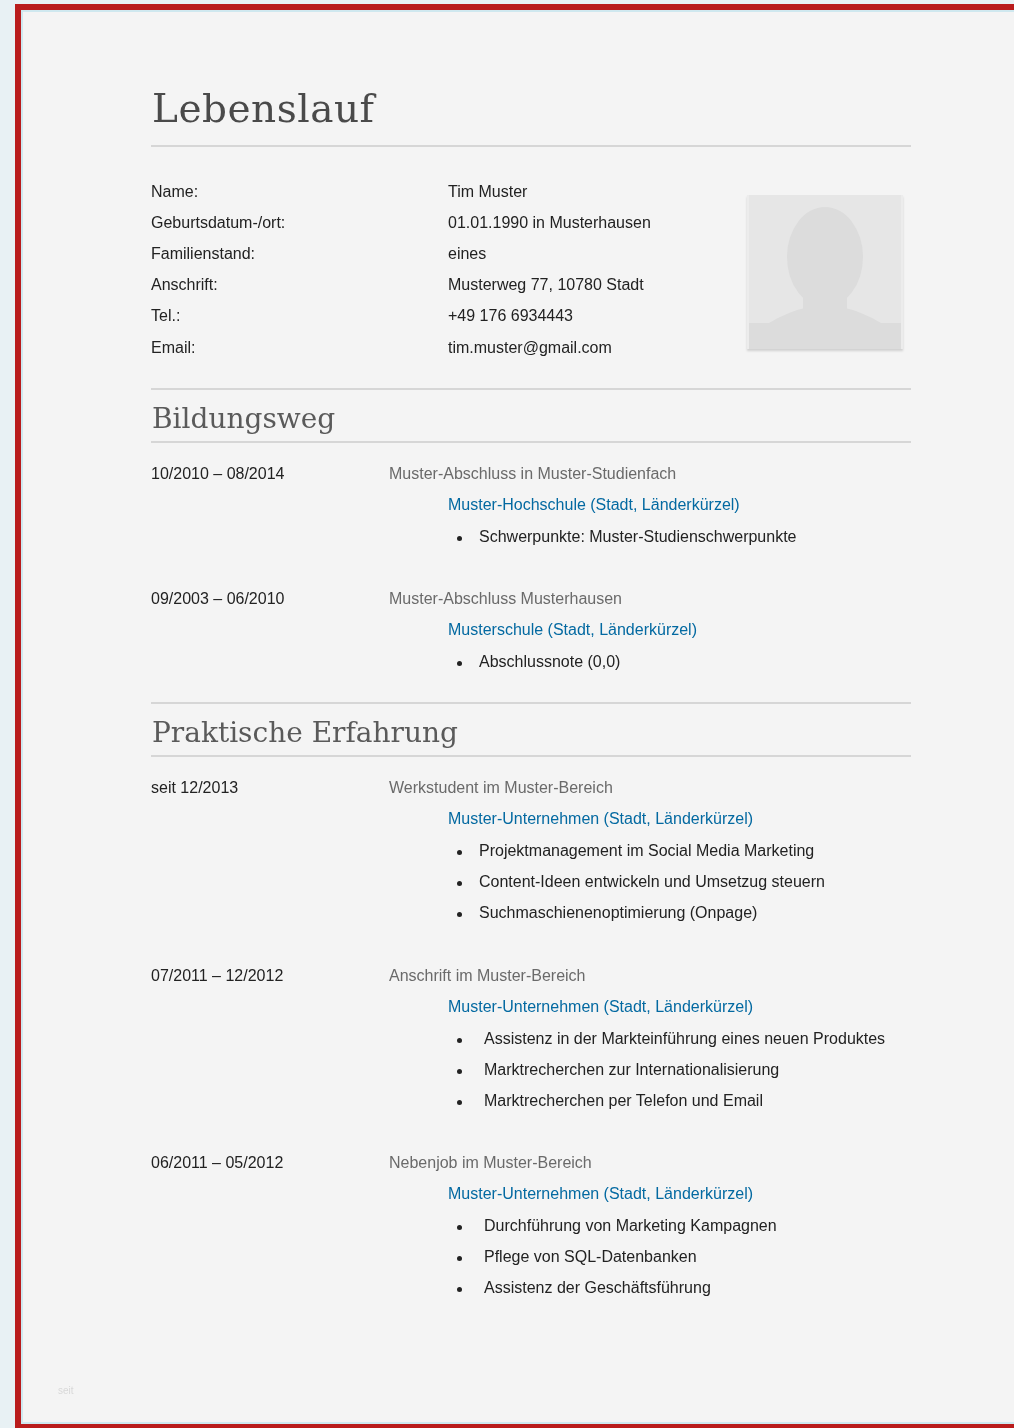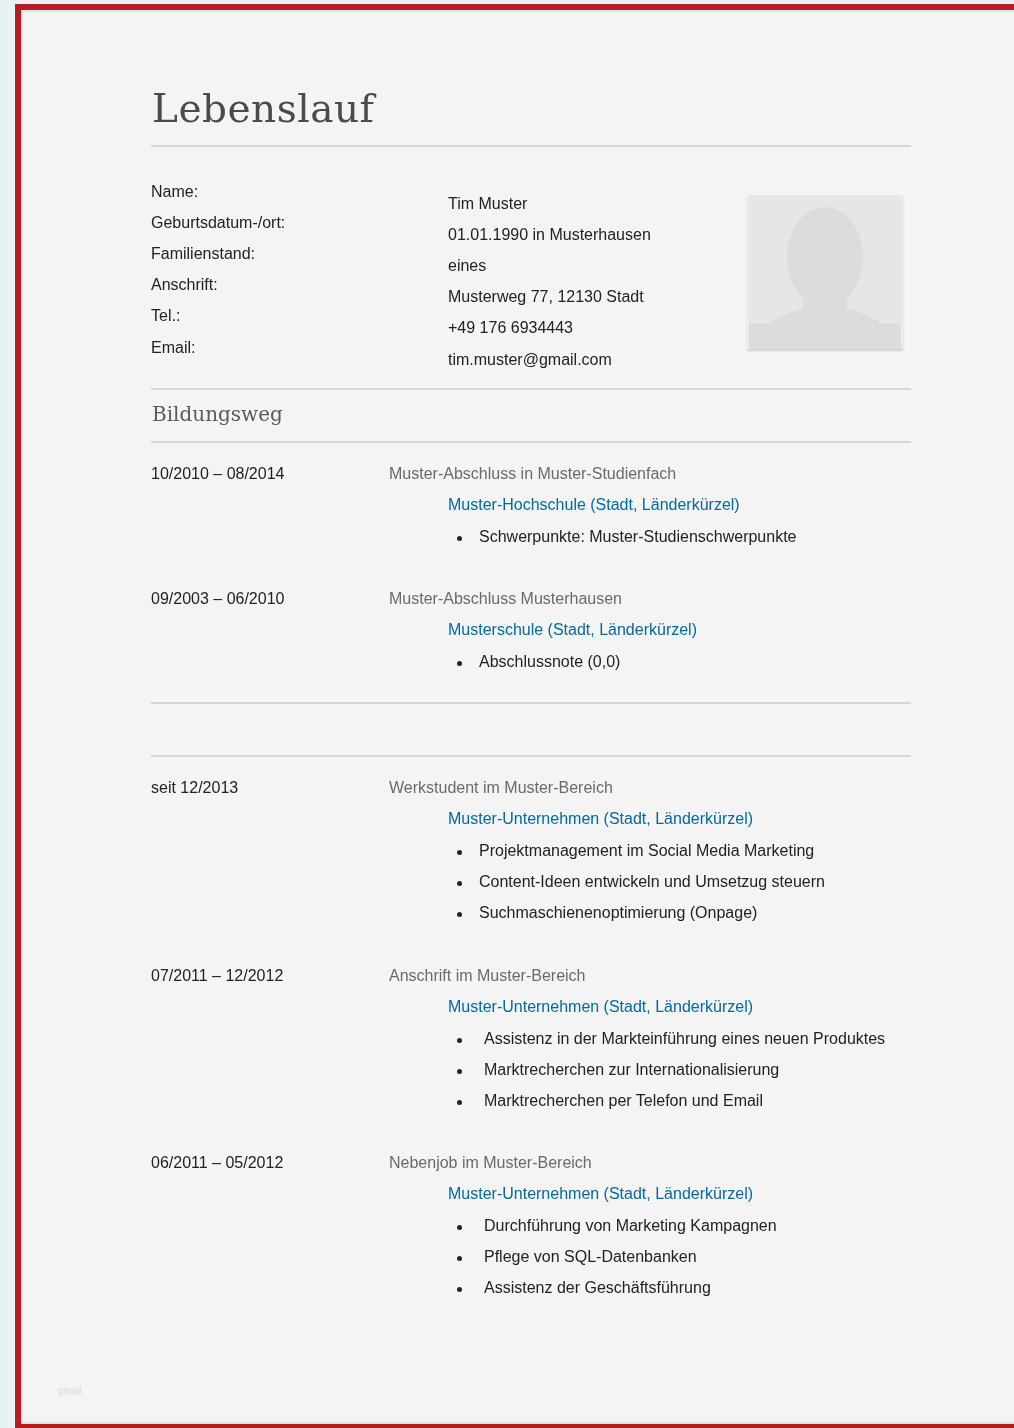--- a/index.html
+++ b/index.html
@@ -25,32 +25,32 @@
     font-family: "DejaVu Serif", "Liberation Serif", serif;
     font-size: 39px; color: #4a4a4a; letter-spacing: 0.5px;
   }
   .rule {
     position: absolute; left: 130px; width: 760px; height: 2px; background: #d6d6d6;
   }
   .pi-label, .pi-value {
     position: absolute; font-size: 16px; color: #222;
   }
   .pi-label { left: 130px; }
-  .pi-value { left: 427px; margin-top: 12px; }
+  .pi-value { left: 427px; }
   .photo {
     position: absolute; left: 726px; top: 185px; width: 152px; height: 154px;
     background: #e4e4e4;
     border-left: 2px solid #ececec; border-right: 2px solid #ececec;
     box-shadow: 0 2px 2px #d0d0d0;
     overflow: hidden;
   }
   .section-title {
     position: absolute; left: 131px;
     font-family: "DejaVu Serif", "Liberation Serif", serif;
-    font-size: 20px; color: #5a5a5a;
+    font-size: 28px; color: #5a5a5a;
   }
   .date {
     position: absolute; left: 130px; font-size: 16px; color: #222;
   }
   .role {
     position: absolute; left: 368px; font-size: 16px; color: #6a6a6a;
   }
   .org {
     position: absolute; left: 427px; font-size: 16px; color: #0369a1;
   }
@@ -75,21 +75,21 @@
     <div class="rule" style="top:135px"></div>
 
     <div>
       <div class="pi-label" style="top:173px">Name:</div>
       <div class="pi-value" style="top:173px">Tim Muster</div>
       <div class="pi-label" style="top:204px">Geburtsdatum-/ort:</div>
       <div class="pi-value" style="top:204px">01.01.1990 in Musterhausen</div>
       <div class="pi-label" style="top:235px">Familienstand:</div>
       <div class="pi-value" style="top:235px">eines</div>
       <div class="pi-label" style="top:266px">Anschrift:</div>
-      <div class="pi-value" style="top:266px">Musterweg 77, 12130 Stadt</div>
+      <div class="pi-value" style="top:266px">Musterweg 77, 10780 Stadt</div>
       <div class="pi-label" style="top:297px">Tel.:</div>
       <div class="pi-value" style="top:297px">+49 176 6934443</div>
       <div class="pi-label" style="top:329px">Email:</div>
       <div class="pi-value" style="top:329px">tim.muster@gmail.com</div>
     </div>
 
     <div class="photo">
       <svg width="152" height="154" viewBox="0 0 152 154">
         <rect x="0" y="0" width="152" height="154" fill="#e6e6e6"></rect>
         <ellipse cx="76" cy="62" rx="38" ry="50" fill="#dcdcdc"></ellipse>
@@ -119,20 +119,21 @@
       <div class="role" style="top:580px">Muster-Abschluss Musterhausen</div>
       <div class="org" style="top:611px">Musterschule (Stadt, Länderkürzel)</div>
       <div class="bullet" style="left:436px; top:643px">
         <span class="dot"></span>
         <span class="txt" style="left:22px">Abschlussnote (0,0)</span>
       </div>
     </div>
 
     <div class="rule" style="top:692px"></div>
 
+    <div class="section-title" style="top:706px">Praktische Erfahrung</div>
     <div class="rule" style="top:745px"></div>
 
     <div>
       <div class="date" style="top:769px">seit 12/2013</div>
       <div class="role" style="top:769px">Werkstudent im Muster-Bereich</div>
       <div class="org" style="top:800px">Muster-Unternehmen (Stadt, Länderkürzel)</div>
       <div class="bullet" style="left:436px; top:832px">
         <span class="dot"></span>
         <span class="txt" style="left:22px">Projektmanagement im Social Media Marketing</span>
       </div>
@@ -175,15 +176,15 @@
       <div class="bullet" style="left:436px; top:1238px">
         <span class="dot"></span>
         <span class="txt" style="left:27px">Pflege von SQL-Datenbanken</span>
       </div>
       <div class="bullet" style="left:436px; top:1269px">
         <span class="dot"></span>
         <span class="txt" style="left:27px">Assistenz der Geschäftsführung</span>
       </div>
     </div>
 
-    <div class="watermark">gmail</div>
+    <div class="watermark">seit</div>
   </div>
 </div>
 
 </body></html>

